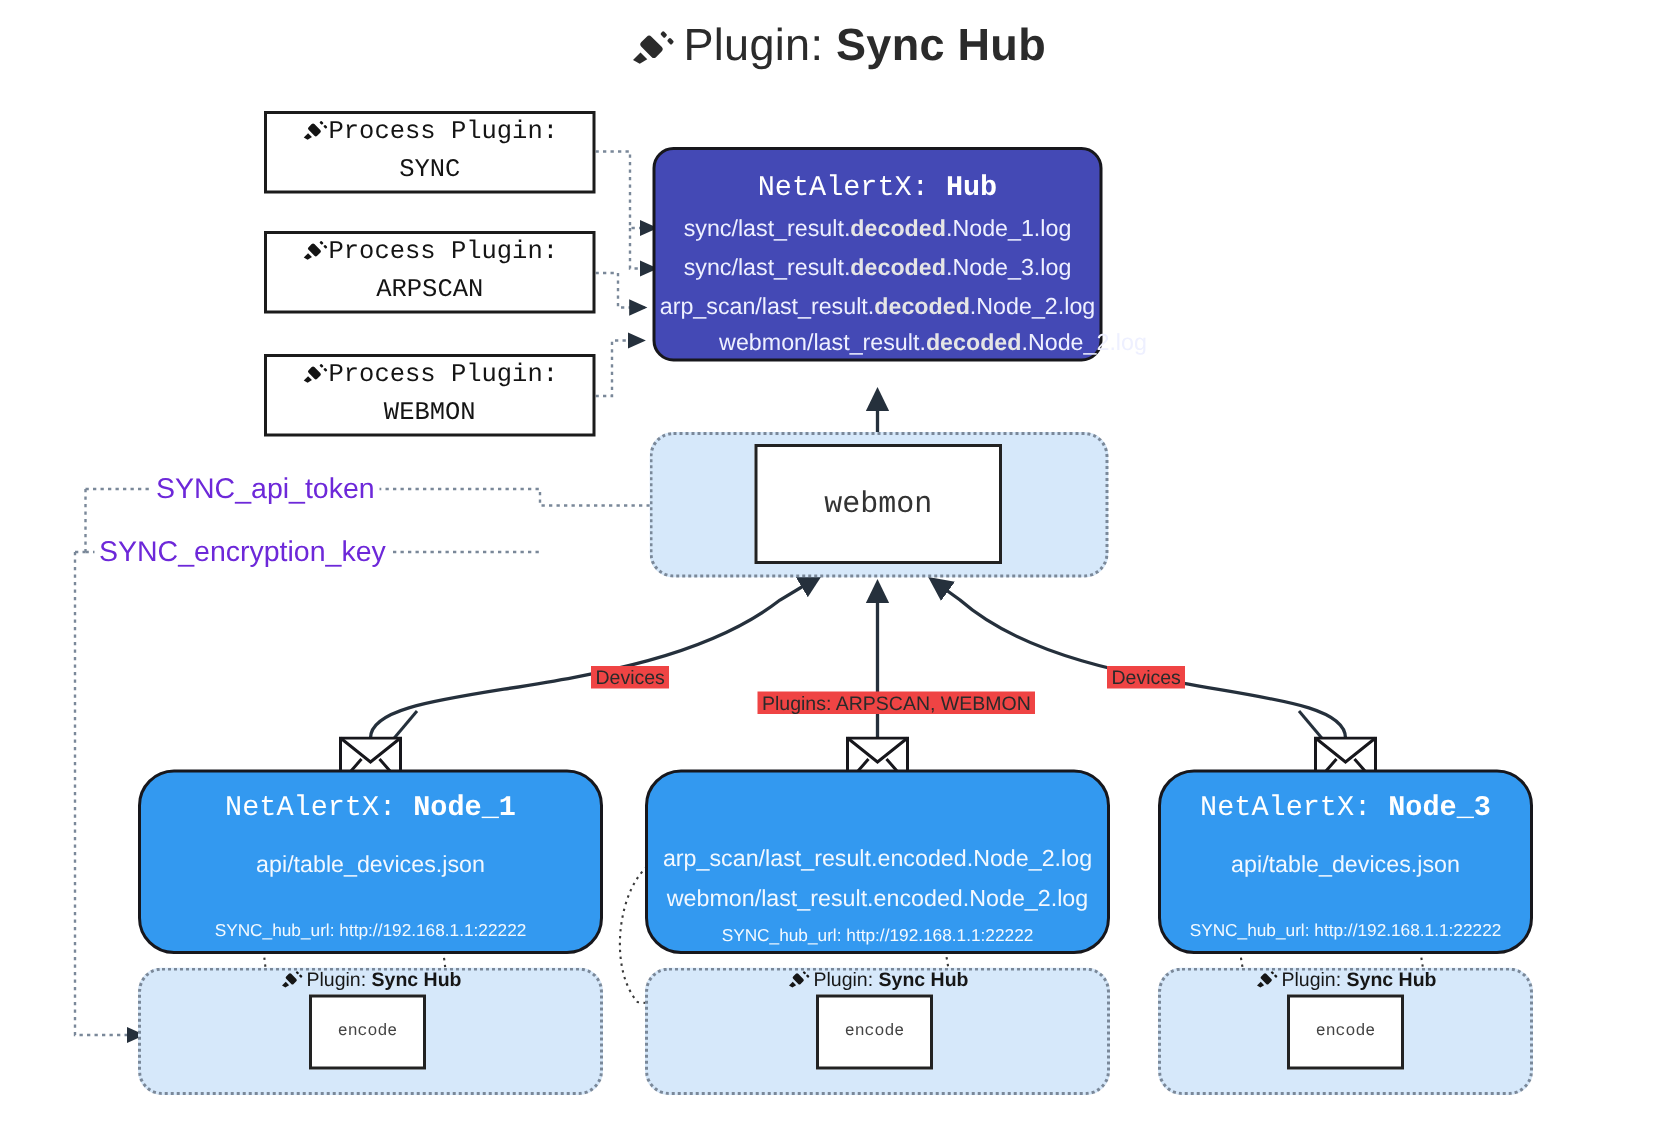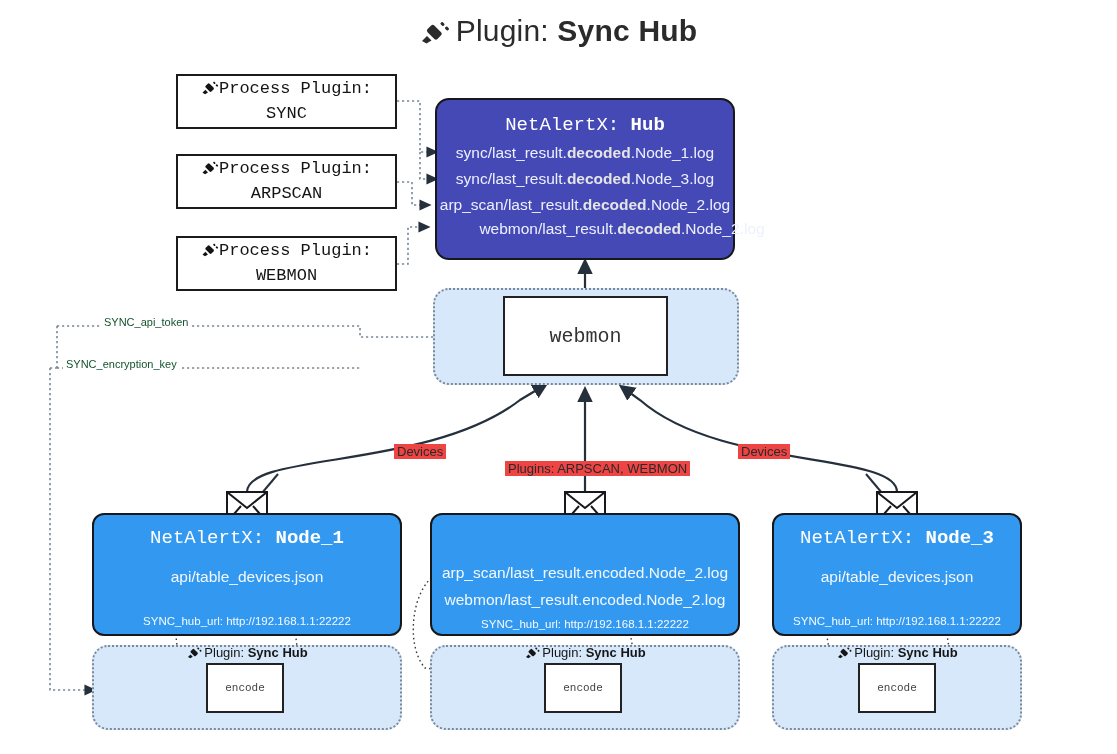--- a/index.html
+++ b/index.html
@@ -41,34 +41,34 @@
 
   
   .wbox{background:#ffffff;border:2px solid #222;display:flex;
         align-items:center;justify-content:center;
         font-family:"Liberation Mono","DejaVu Sans Mono",monospace;
         color:#333;}
   #decodebox{font-size:20px;}
   .encbox{font-size:11px;color:#444;}
 
   
-  .nodebox{background:#3399f0;border:2px solid #17171c;border-radius:12px;}
+  .nodebox{background:#3399f0;border:2px solid #17171c;border-radius:24px;}
   .nodetitle{position:absolute;left:0;top:12px;width:100%;text-align:center;
              font-family:"Liberation Mono","DejaVu Sans Mono",monospace;
              font-size:19px;color:#ffffff;white-space:nowrap;}
   .nodetitle b{font-weight:700;}
   .nodeline{position:absolute;left:0;width:100%;text-align:center;
             font-size:15.5px;color:#f2f8ff;white-space:nowrap;}
   .nodeurl{position:absolute;left:0;width:100%;text-align:center;
            font-size:11.5px;color:#f4faff;white-space:nowrap;}
 
   
   .elabel{font-size:13px;color:#2a2a2a;background:#ef4444;
           white-space:nowrap;text-align:center;padding:0 3px;}
-  .tokenlabel{font-size:11px;color:#14532d;background:#ffffff;
+  .tokenlabel{font-size:19px;color:#6d28d9;background:#ffffff;
               white-space:nowrap;padding:0 3px;}
 
   
   .pluglabel{font-size:13px;color:#161616;white-space:nowrap;
              text-align:center;}
   .pluglabel b{font-weight:700;}
   .pluglabel .pi{display:inline-block;vertical-align:-2px;margin-right:2px;}
 </style>
 </head>
 <body>
@@ -148,21 +148,21 @@
           <path d="M2,22 L7,17 L11.5,21.5 L6.5,24.5 z"></path>
           <rect x="7.5" y="8.5" width="14" height="9.5" rx="2.2" transform="rotate(45 14.5 13)"></rect>
           <rect x="20.5" y="3.5" width="4" height="3" rx="1" transform="rotate(45 22.5 5)"></rect>
           <rect x="25" y="8" width="4" height="3" rx="1" transform="rotate(45 27 9.5)"></rect>
         </g>
       </svg>
     </span><span class="tnorm">Plugin: </span><span class="tbold">Sync Hub</span>
   </div>
 
 
-  <div class="abs" id="hubbox" style="left:435px;top:98px;width:300px;height:162px;">
+  <div class="abs" id="hubbox" style="left:435px;top:98px;width:300px;height:143px;">
     <div id="hubtitle"><span>NetAlertX: </span><b>Hub</b></div>
     <div class="hubline" style="top:44px;"><span>sync/last_result.</span><b>decoded</b><span>.Node_1.log</span></div>
     <div class="hubline" style="top:70px;"><span>sync/last_result.</span><b>decoded</b><span>.Node_3.log</span></div>
     <div class="hubline" style="top:96px;"><span>arp_scan/last_result.</span><b>decoded</b><span>.Node_2.log</span></div>
     <div class="hubline" style="top:120px;padding-left:37px;"><span>webmon/last_result.</span><b>decoded</b><span>.Node_2.log</span></div>
   </div>
 
   <div class="abs procbox" style="left:176px;top:74px;width:221px;height:55px;">
     <div class="l1"><span class="pi"><svg width="18" height="15" viewBox="0 0 30 26" style="vertical-align:-2px" xmlns="http://www.w3.org/2000/svg">
             <g fill="#141414">

